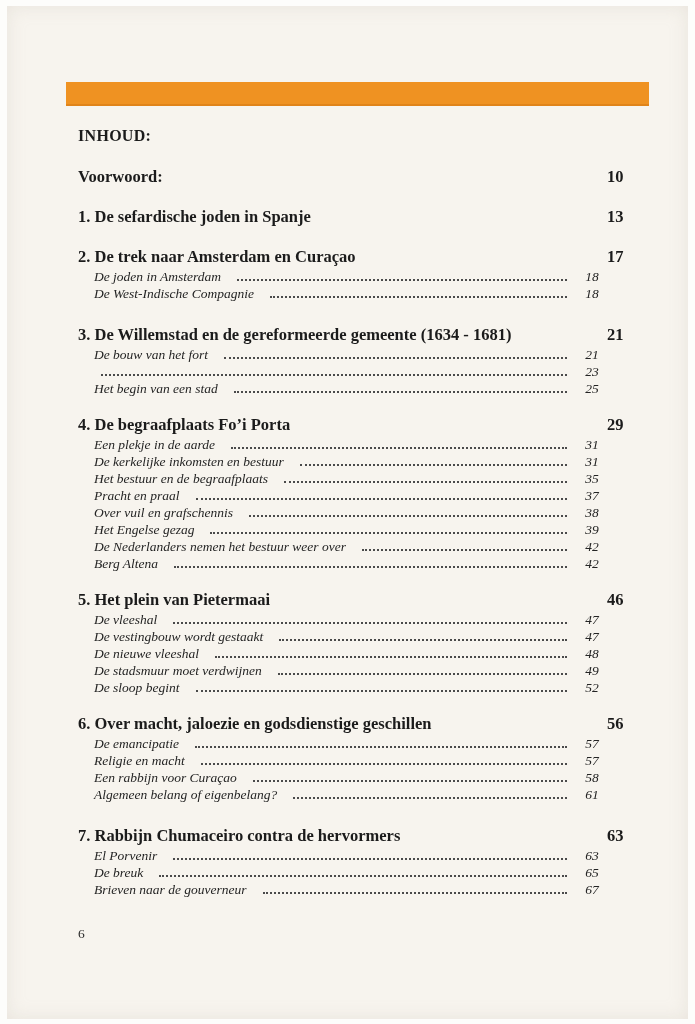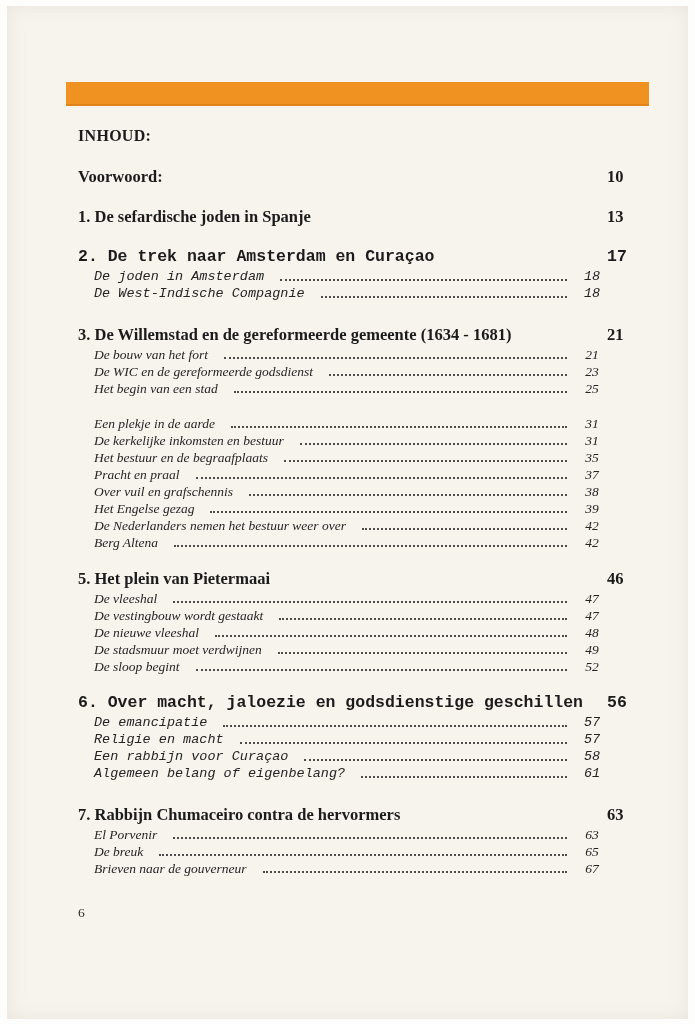--- a/index.html
+++ b/index.html
@@ -29,21 +29,21 @@
     padding: 0 51px 0 71px;
     color: #1b1b1b;
   }
   .page-title {
     margin: 20px 0 0 0;
     font-size: 16px; line-height: 20px;
     font-weight: bold;
     letter-spacing: 0.3px;
   }
   .chapter { margin-bottom: 18px; }
-  .chapter.mb-lg { margin-bottom: 23px; font-family: Liberation Mono, monospace; }
+  .chapter.mb-lg { margin-bottom: 23px; }
   .chapter.toprow { margin-bottom: 20px; }
   .chapter.first { margin-top: 21px; }
   .chapter-row {
     display: flex;
     justify-content: space-between;
     align-items: baseline;
     font-weight: bold;
     font-size: 16.5px;
     line-height: 20px;
     margin-bottom: 1px;
@@ -129,32 +129,35 @@
         <div class="chapter-row">
           <span class="chapter-title">3. De Willemstad en de gereformeerde gemeente (1634 - 1681)</span>
           <span class="chapter-page">21</span>
         </div>
         <div class="sub-row">
           <span class="sub-title">De bouw van het fort</span>
           <span class="leader"></span>
           <span class="sub-page">21</span>
         </div>
         <div class="sub-row">
-          <span class="sub-title">De WIC en de gereformeerde godsdienst</span>
           <span class="leader"></span>
           <span class="sub-page">23</span>
         </div>
         <div class="sub-row">
           <span class="sub-title">Het begin van een stad</span>
           <span class="leader"></span>
           <span class="sub-page">25</span>
         </div>
       </section>
 
       <section class="chapter">
+        <div class="chapter-row">
+          <span class="chapter-title">4. De begraafplaats Fo’i Porta</span>
+          <span class="chapter-page">29</span>
+        </div>
         <div class="sub-row">
           <span class="sub-title">Een plekje in de aarde</span>
           <span class="leader"></span>
           <span class="sub-page">31</span>
         </div>
         <div class="sub-row">
           <span class="sub-title">De kerkelijke inkomsten en bestuur</span>
           <span class="leader"></span>
           <span class="sub-page">31</span>
         </div>

